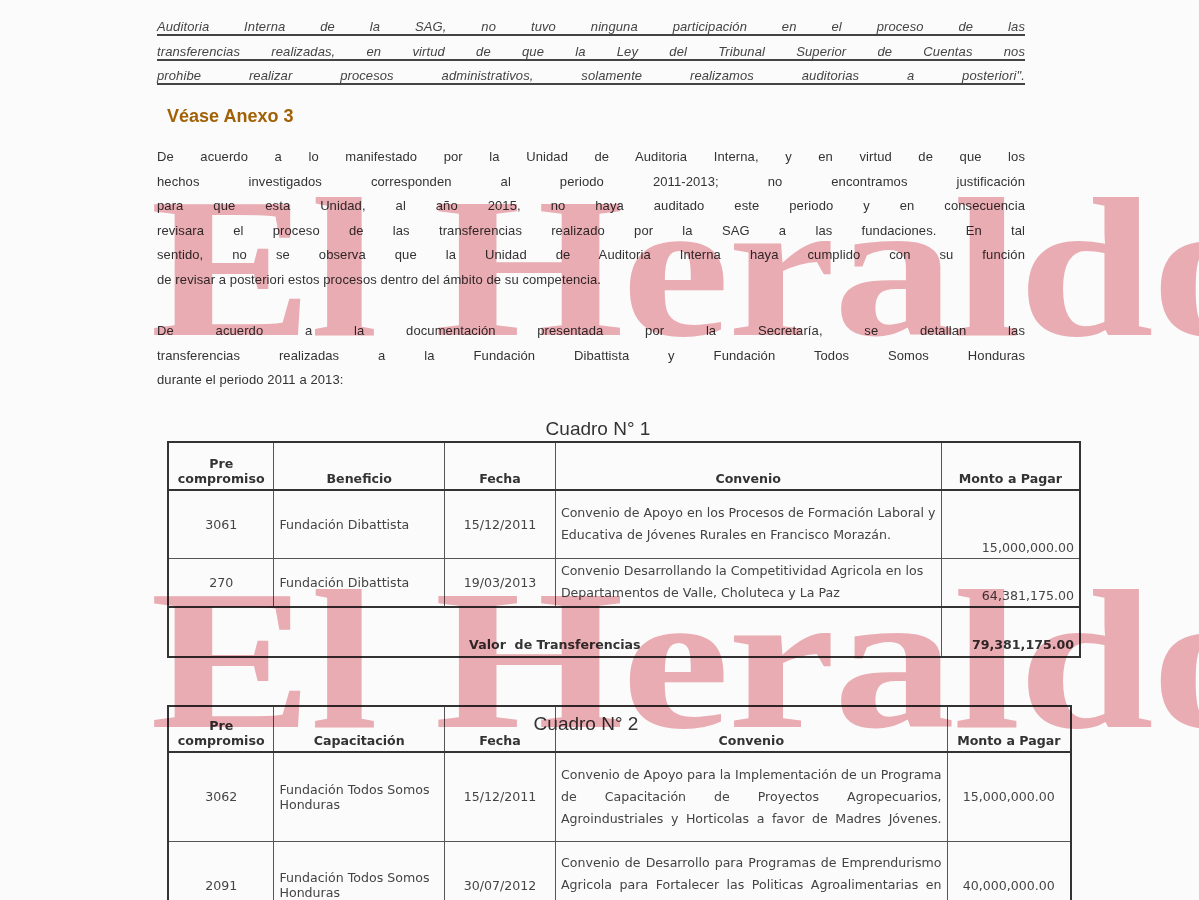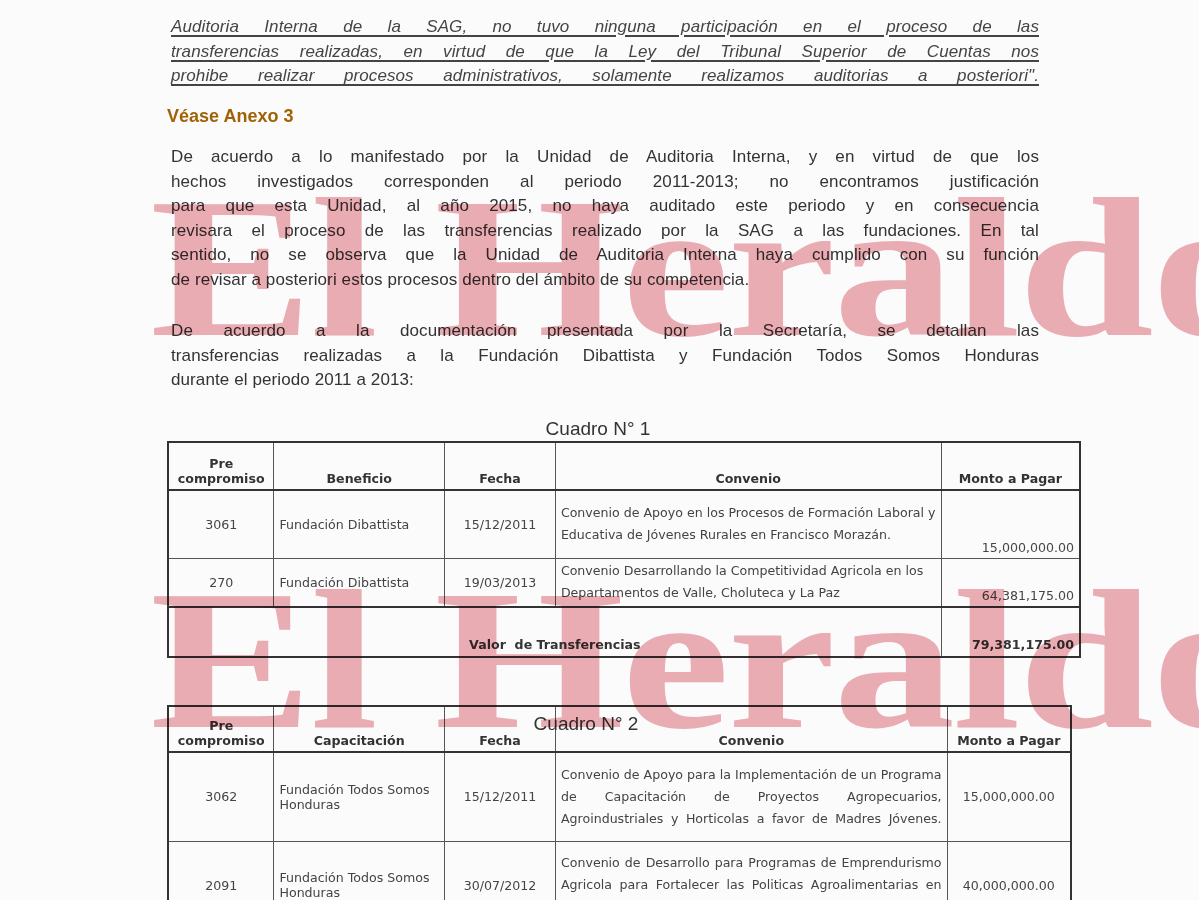--- a/index.html
+++ b/index.html
@@ -5,23 +5,23 @@
   html, body { margin:0; padding:0; }
   body {
     width:1199px; height:900px; overflow:hidden; position:relative;
     background:#fbfbfb;
     font-family:"Liberation Sans", sans-serif;
     color:#2a2a2a;
   }
   .page { position:absolute; left:0; top:0; width:1199px; height:900px; }
 
   .para {
-    position:absolute; left:171px; width:868px;
+    position:absolute; left:157px; width:868px;
     font-family:"Liberation Sans", sans-serif;
-    font-size:17px; line-height:24.6px;
+    font-size:13px; line-height:24.6px;
     text-align:justify; text-align-last:justify;
     color:#333;
     letter-spacing:0.1px;
     z-index:3;
   }
   .para .line { display:block; text-align:justify; text-align-last:justify; }
   .para .line.last { text-align-last:left; }
 
   .quote { top:15px; font-style:italic; color:#444; }
   .quote .line { text-decoration:underline; text-decoration-thickness:2px; text-underline-offset:3px; }

